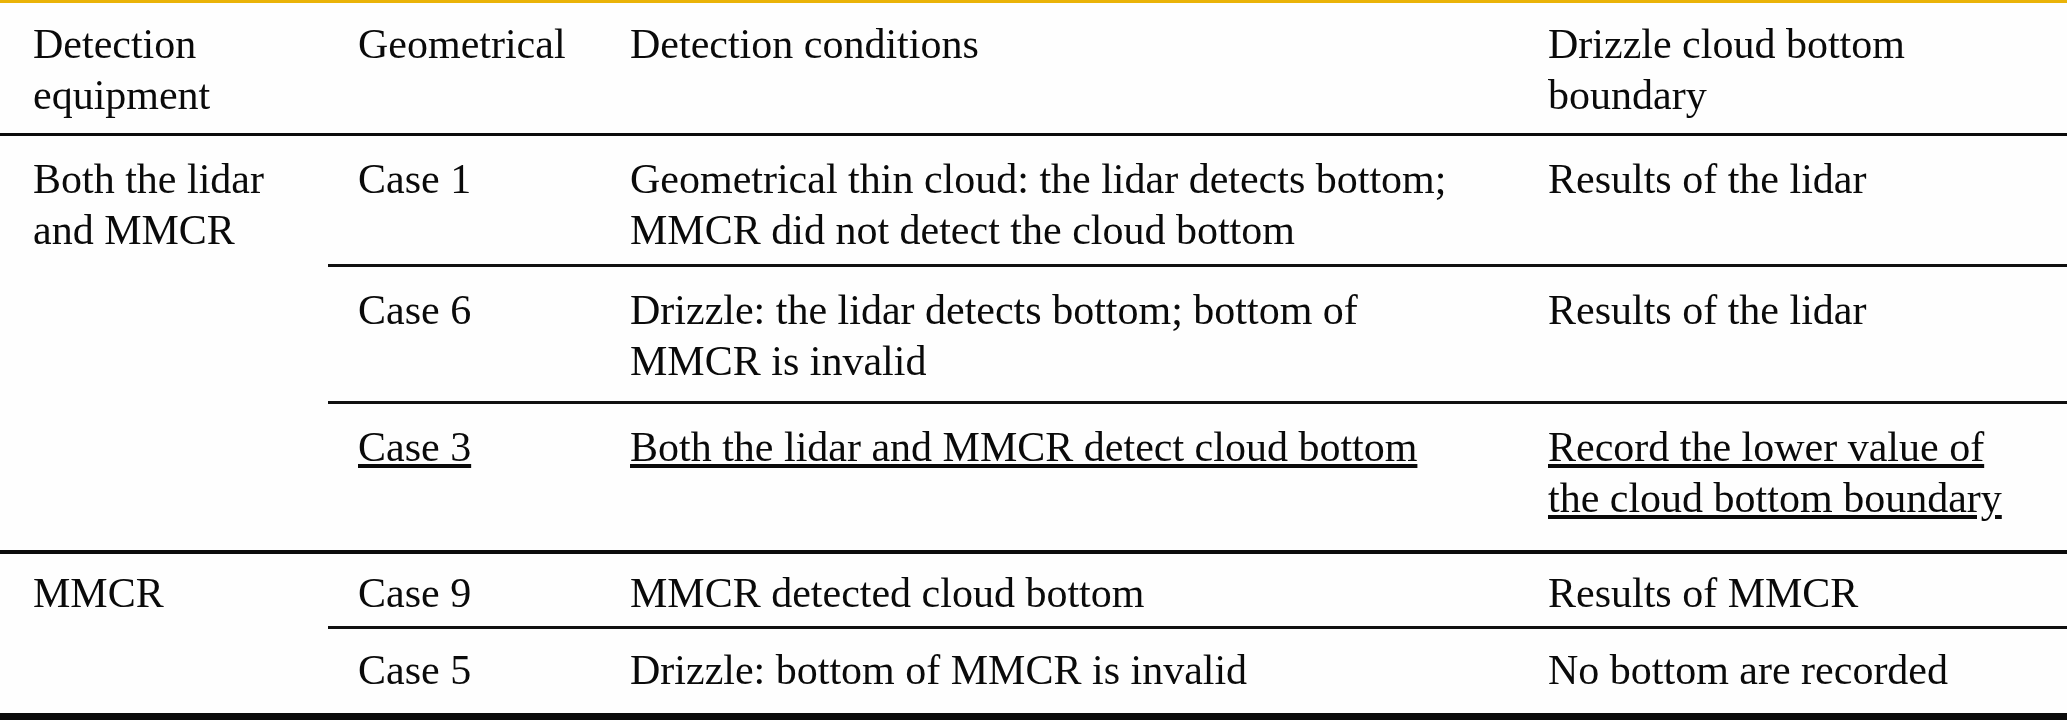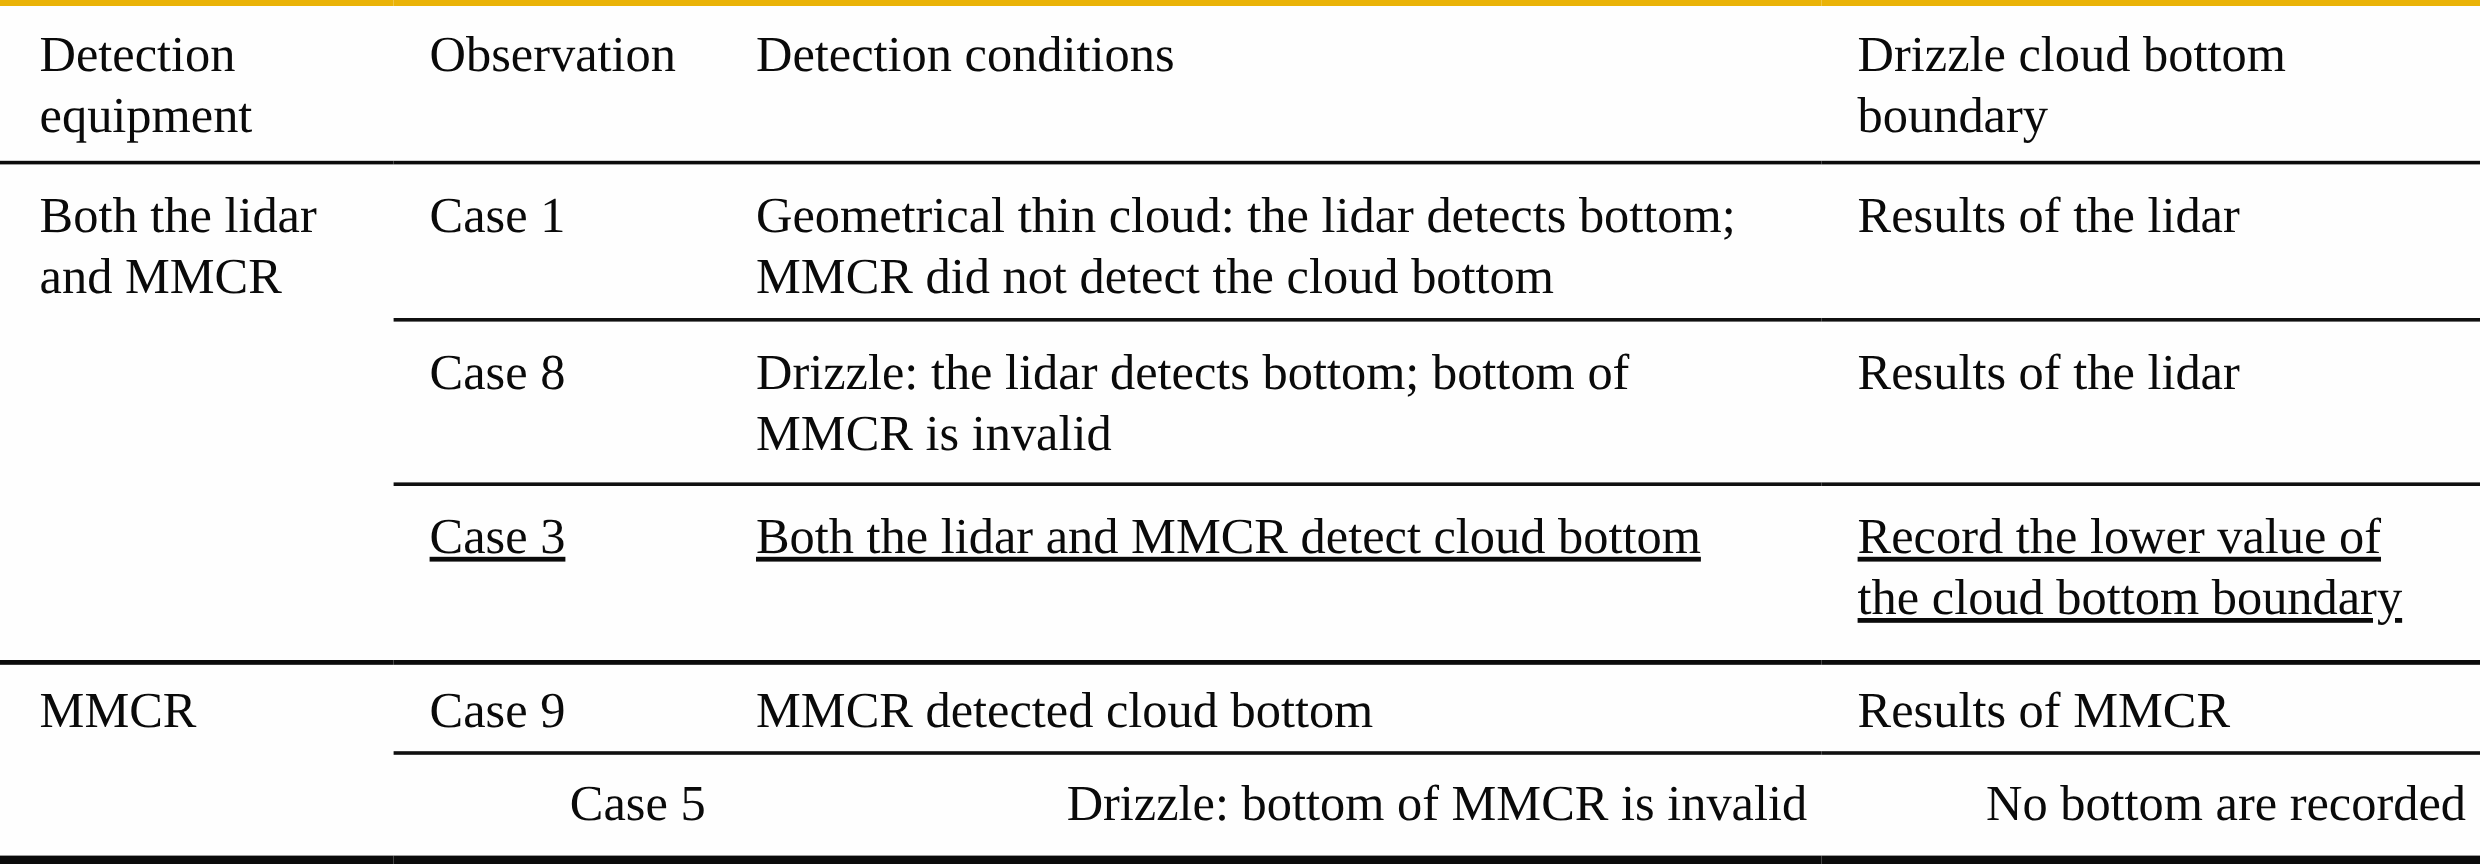--- a/index.html
+++ b/index.html
@@ -14,21 +14,21 @@
     box-sizing: border-box;
     overflow: hidden;
     font-family: "Liberation Serif", "DejaVu Serif", serif;
     color: #0a0a0a;
   }
   table.paper-table {
     width: 2067px;
     height: 720px;
     border-collapse: collapse;
     table-layout: fixed;
-    border-top: 5px solid #eab308;
+    border-top: 3px solid #eab308;
     border-bottom: 7px solid #0b0b0b;
   }
   col.c1 { width: 328px; }
   col.c2 { width: 272px; }
   col.c3 { width: 918px; }
   col.c4 { width: 549px; }
   th, td {
     font-weight: normal;
     text-align: left;
     vertical-align: top;
@@ -43,54 +43,54 @@
   tr.r-head    { height: 133px; }
   tr.r-case1   { height: 130px; }
   tr.r-case2   { height: 135px; }
   tr.r-case3   { height: 148px; text-decoration: underline; }
   tr.r-case4   { height: 74px; }
   tr.r-case5   { height: 88px; }
   .rule-head   { border-bottom: 3px solid #0b0b0b; }
   .rule-inner  { border-top: 3px solid #101010; }
   .rule-section{ border-top: 4px solid #0b0b0b; }
   tr.r-case4 td { padding-top: 14px; }
-  tr.r-case5 td { padding-top: 16px; text-align: right; }
+  tr.r-case5 td { padding-top: 16px; }
 </style>
 </head>
 <body>
 
 <div class="page">
   <table class="paper-table">
     <colgroup>
       <col class="c1">
         <col class="c2">
         <col class="c3">
         <col class="c4">
     </colgroup>
     <thead>
       <tr class="r-head">
         <th class="rule-head pad-first">Detection
 equipment</th>
-        <th class="rule-head">Observation</th>
+        <th class="rule-head">Geometrical</th>
         <th class="rule-head">Detection conditions</th>
         <th class="rule-head">Drizzle cloud bottom
 boundary</th>
       </tr>
     </thead>
     <tbody>
       <tr class="r-case1">
         <td class="pad-first" rowspan="3">Both the lidar
 and MMCR</td>
         <td>Case 1</td>
         <td>Geometrical thin cloud: the lidar detects bottom;
 MMCR did not detect the cloud bottom</td>
         <td>Results of the lidar</td>
       </tr>
       <tr class="r-case2">
-        <td class="rule-inner">Case 8</td>
+        <td class="rule-inner">Case 6</td>
         <td class="rule-inner">Drizzle: the lidar detects bottom; bottom of
 MMCR is invalid</td>
         <td class="rule-inner">Results of the lidar</td>
       </tr>
       <tr class="r-case3">
         <td class="rule-inner">Case 3</td>
         <td class="rule-inner">Both the lidar and MMCR detect cloud bottom</td>
         <td class="rule-inner">Record the lower value of
 the cloud bottom boundary</td>
       </tr>

